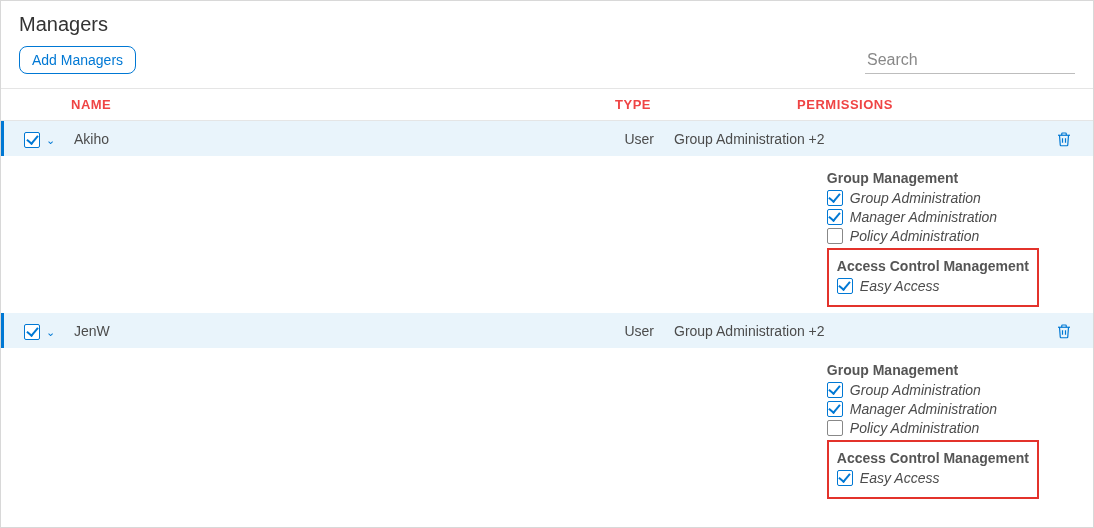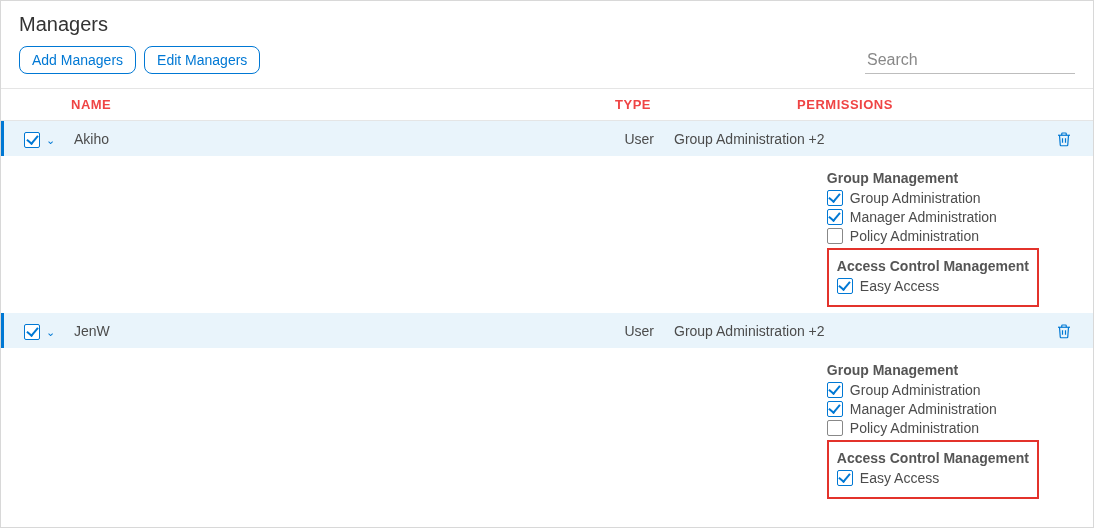--- a/index.html
+++ b/index.html
@@ -28,35 +28,34 @@
   .chk.checked::after { content: ""; width: 9px; height: 5px; border: 2px solid #0078d4; border-top: none; border-right: none; transform: rotate(-50deg); margin-top: -3px; }
   .chk.unchecked { border-color: #888; }
   .chev { color: #0078d4; font-size: 11px; cursor: pointer; user-select: none; }
   .trash { color: #0078d4; cursor: pointer; }
   .trash svg { width: 18px; height: 18px; display: block; }
 
   .row-detail { display: flex; border-left: 3px solid transparent; }
   .detail-filler { flex: 1; }
   .detail-right { padding: 10px 54px 6px 10px; text-align: left; min-width: 260px; }
   .perm-section-title { font-weight: 600; color: #555; margin: 4px 0 4px; }
-  .perm-item { display: flex; align-items: flex-start; gap: 7px; margin: 3px 0; color: #4c4c4c; }
+  .perm-item { display: flex; align-items: flex-start; gap: 7px; margin: 3px 0; color: #4c4c4c; font-style: italic; }
   .highlight-box { border: 2px solid #e3322b; padding: 4px 8px 8px; margin-top: 4px; }
 
   .grid-header .col-check { }
 </style>
 </head>
 <body>
 
 <div class="panel">
 
   <div class="title">Managers</div>
 
   <div class="toolbar">
     <button class="btn">Add Managers</button>
-    <button class="btn">Edit Managers</button>
     <div class="spacer"></div>
     <input class="search-field" placeholder="Search" style="">
   </div>
 
   <div class="grid-header">
     <div class="col-check"></div>
     <div class="col-name">NAME</div>
     <div class="col-type">TYPE</div>
     <div class="col-perm">PERMISSIONS</div>
     <div class="col-trash"></div>

